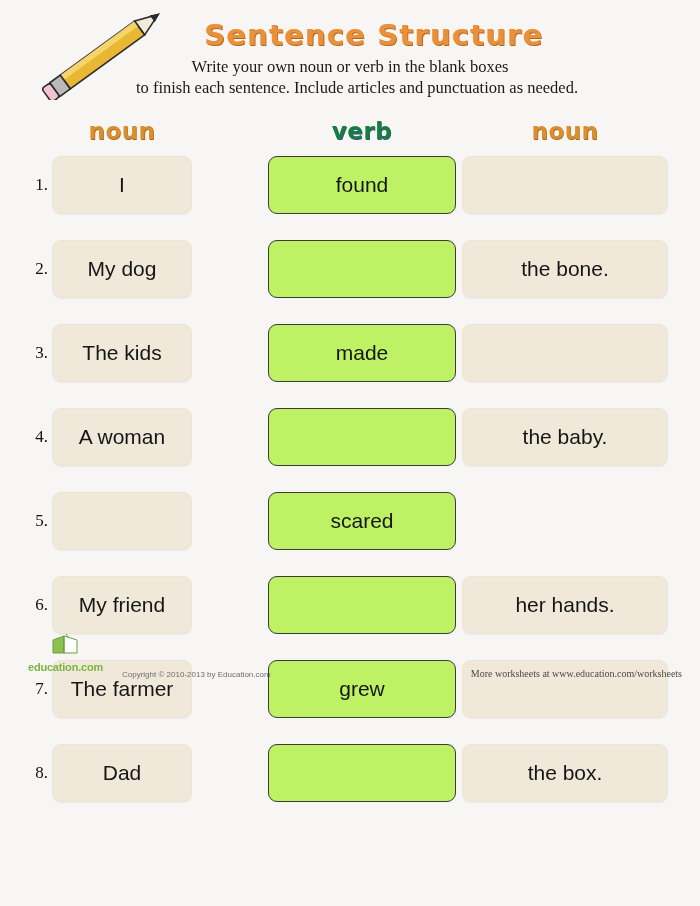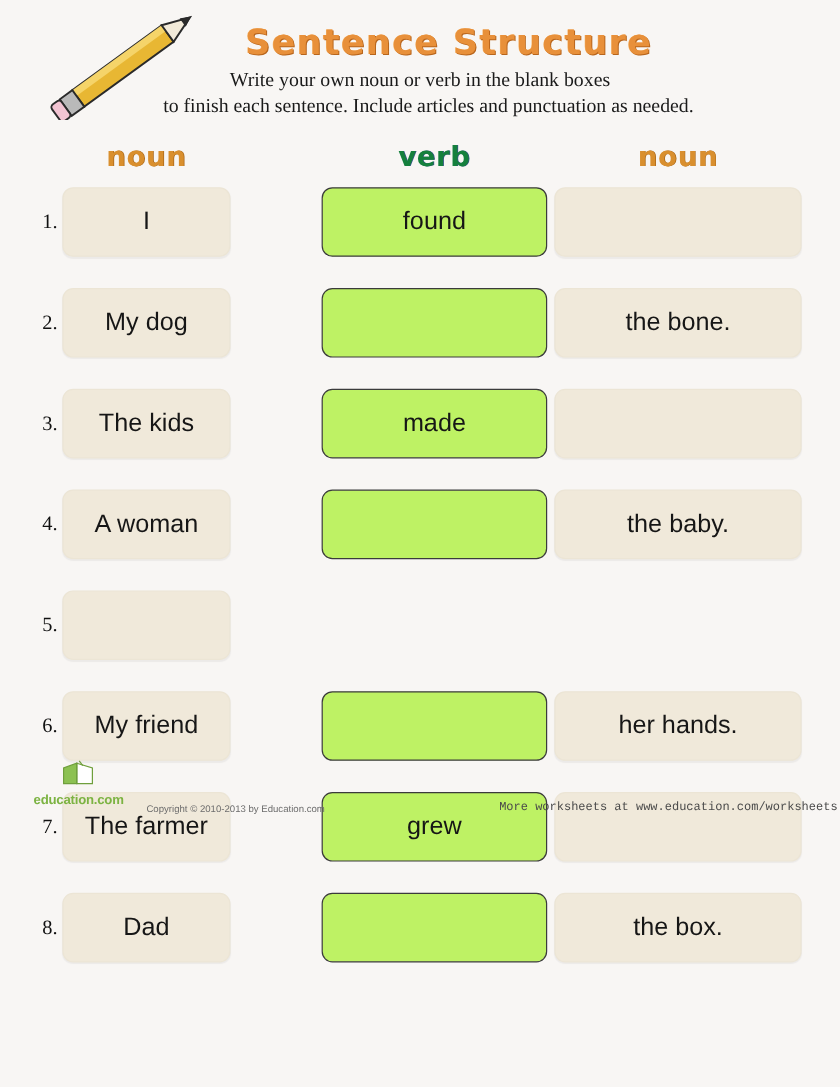--- a/index.html
+++ b/index.html
@@ -177,23 +177,23 @@
   .copyright {
     position: absolute;
     left: 122px;
     bottom: 2px;
     font-family: "Liberation Sans", sans-serif;
     font-size: 8px;
     color: #6d6d6d;
   }
   .more-worksheets {
     position: absolute;
-    right: 2px;
+    right: 18px;
     bottom: 2px;
-    font-family: Liberation Mono, monospace;
+    font-family: Liberation Serif, serif;
     font-size: 10px;
     color: #4a4a4a;
   }
 </style>
 </head>
 <body>
 
 <div class="sheet">
 
   <div class="header">
@@ -249,20 +249,21 @@
     <div class="row">
       <div class="rownum">4.</div>
       <div class="box noun b1">A woman</div>
       <div class="box verb b2"></div>
       <div class="box noun b3">the baby.</div>
     </div>
 
     <div class="row">
       <div class="rownum">5.</div>
       <div class="box noun b1"></div>
+      <div class="box verb b2">scared</div>
     </div>
 
     <div class="row">
       <div class="rownum">6.</div>
       <div class="box noun b1">My friend</div>
       <div class="box verb b2"></div>
       <div class="box noun b3">her hands.</div>
     </div>
 
     <div class="row">

